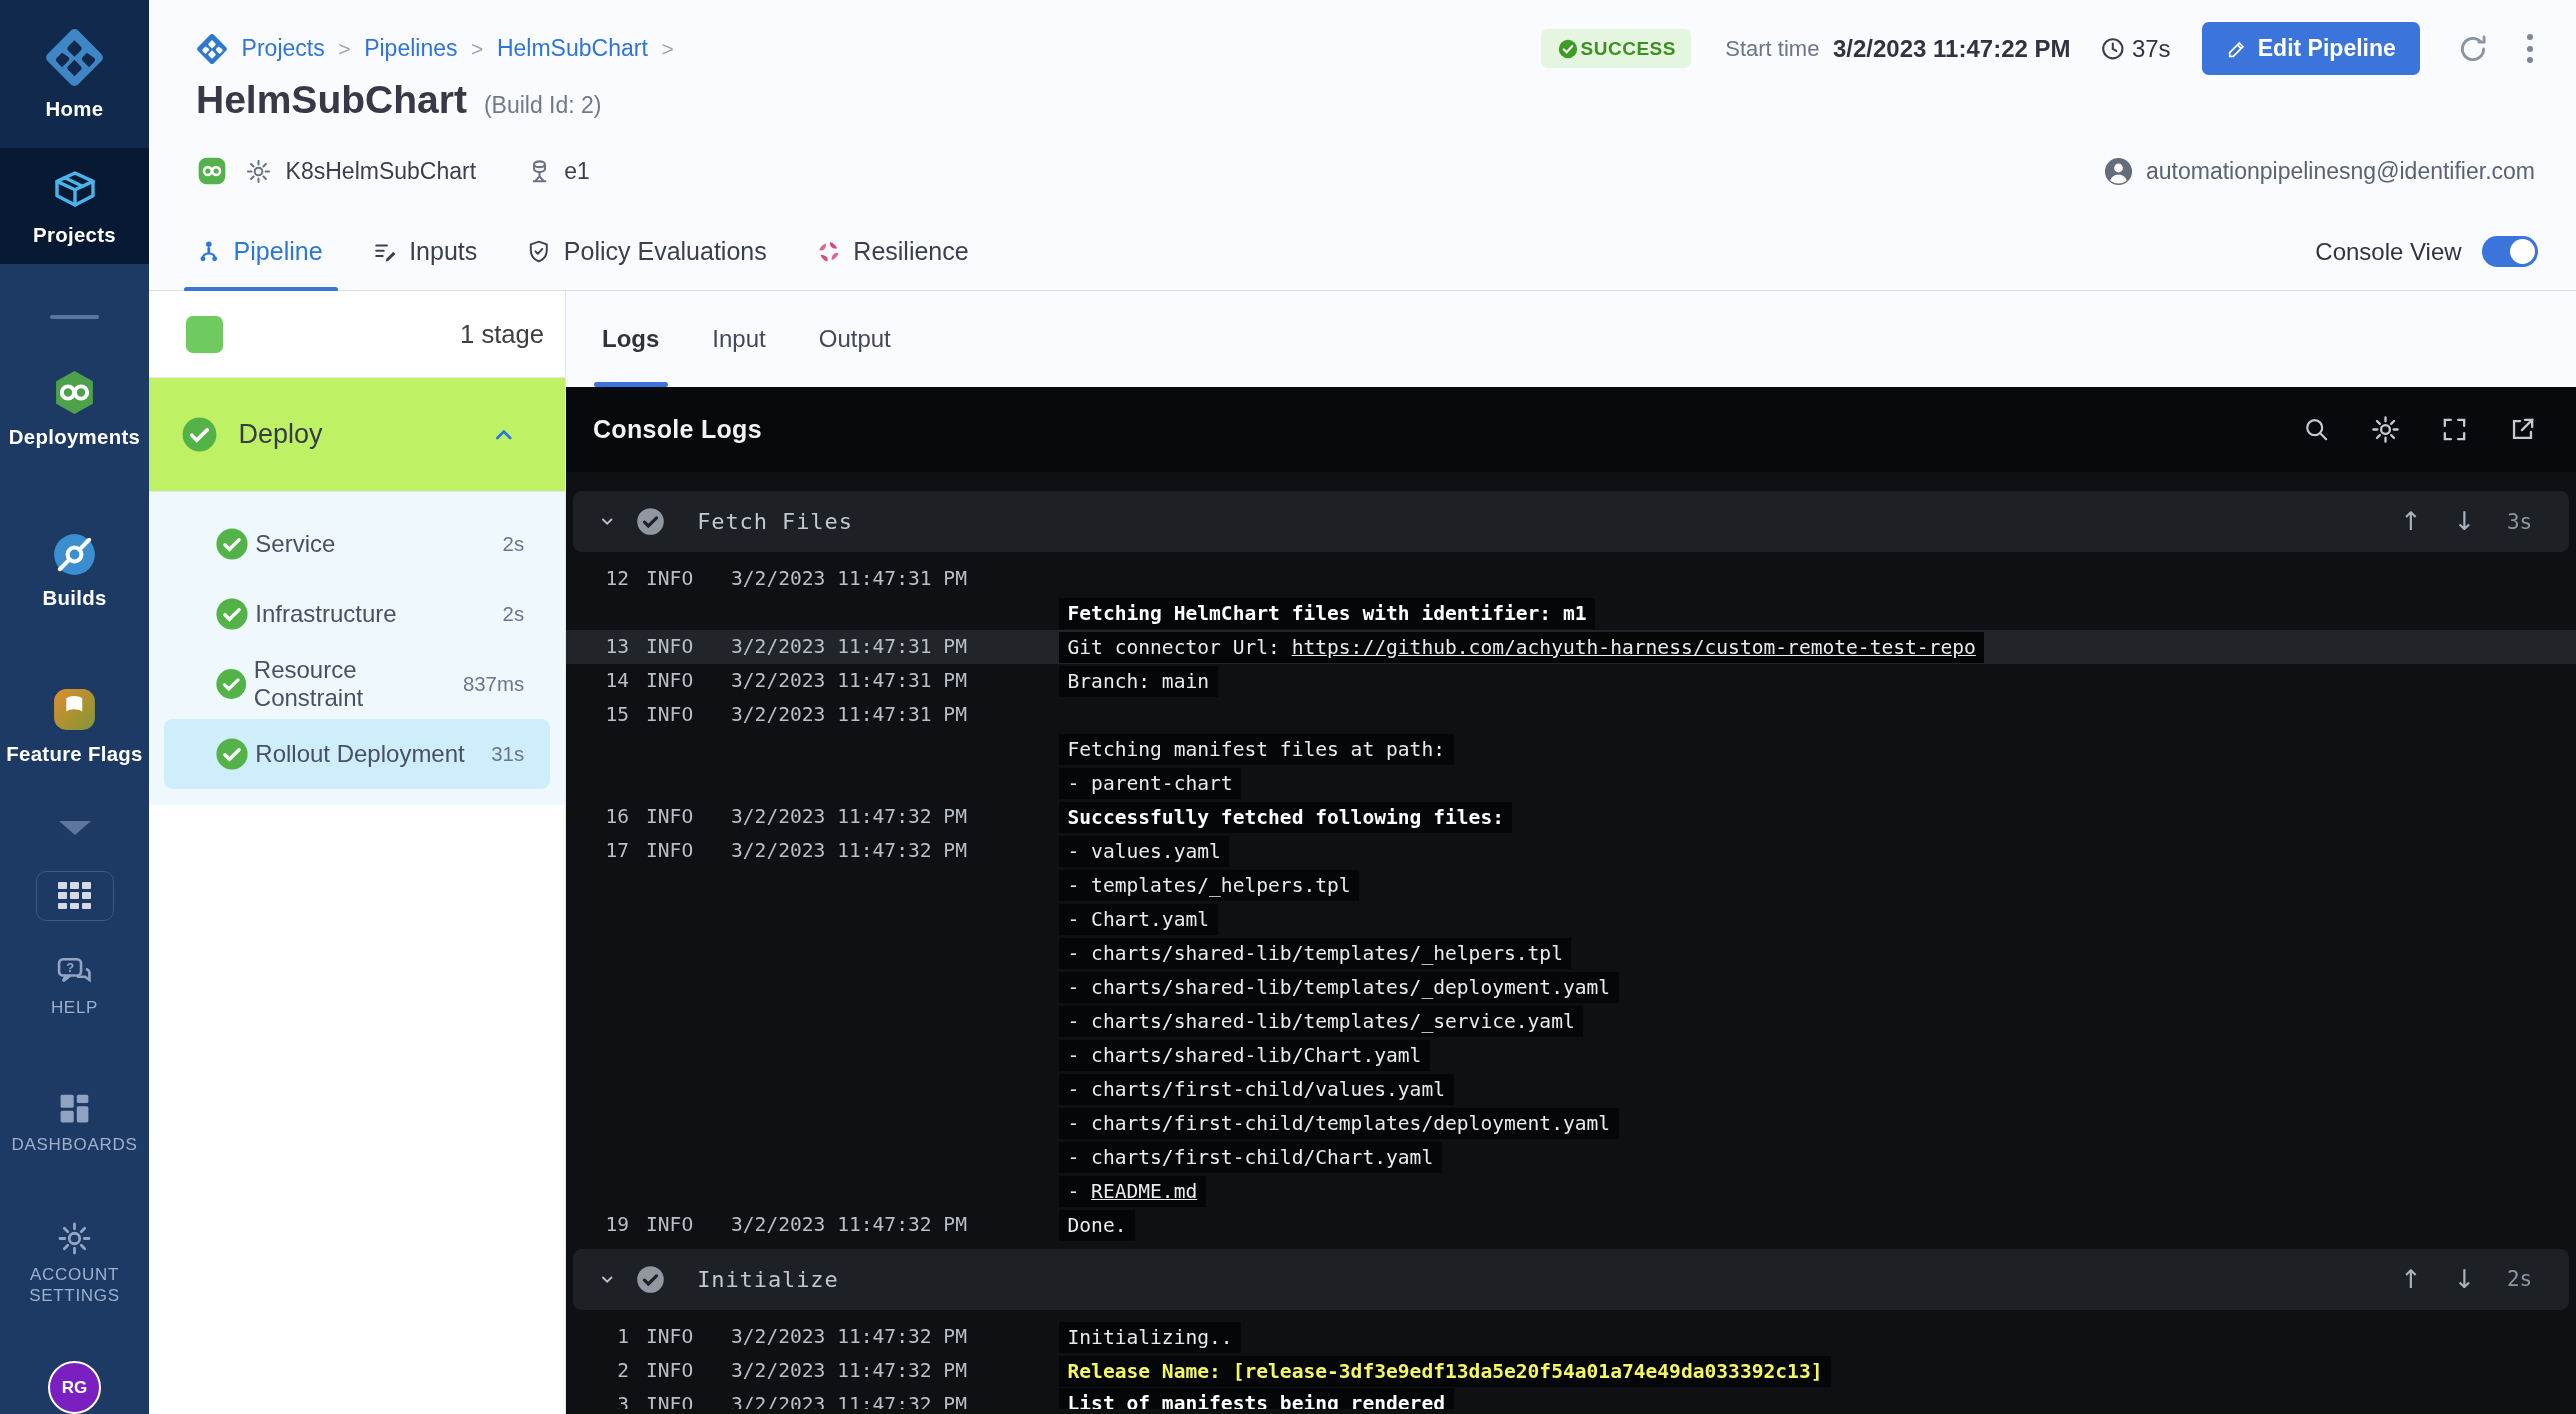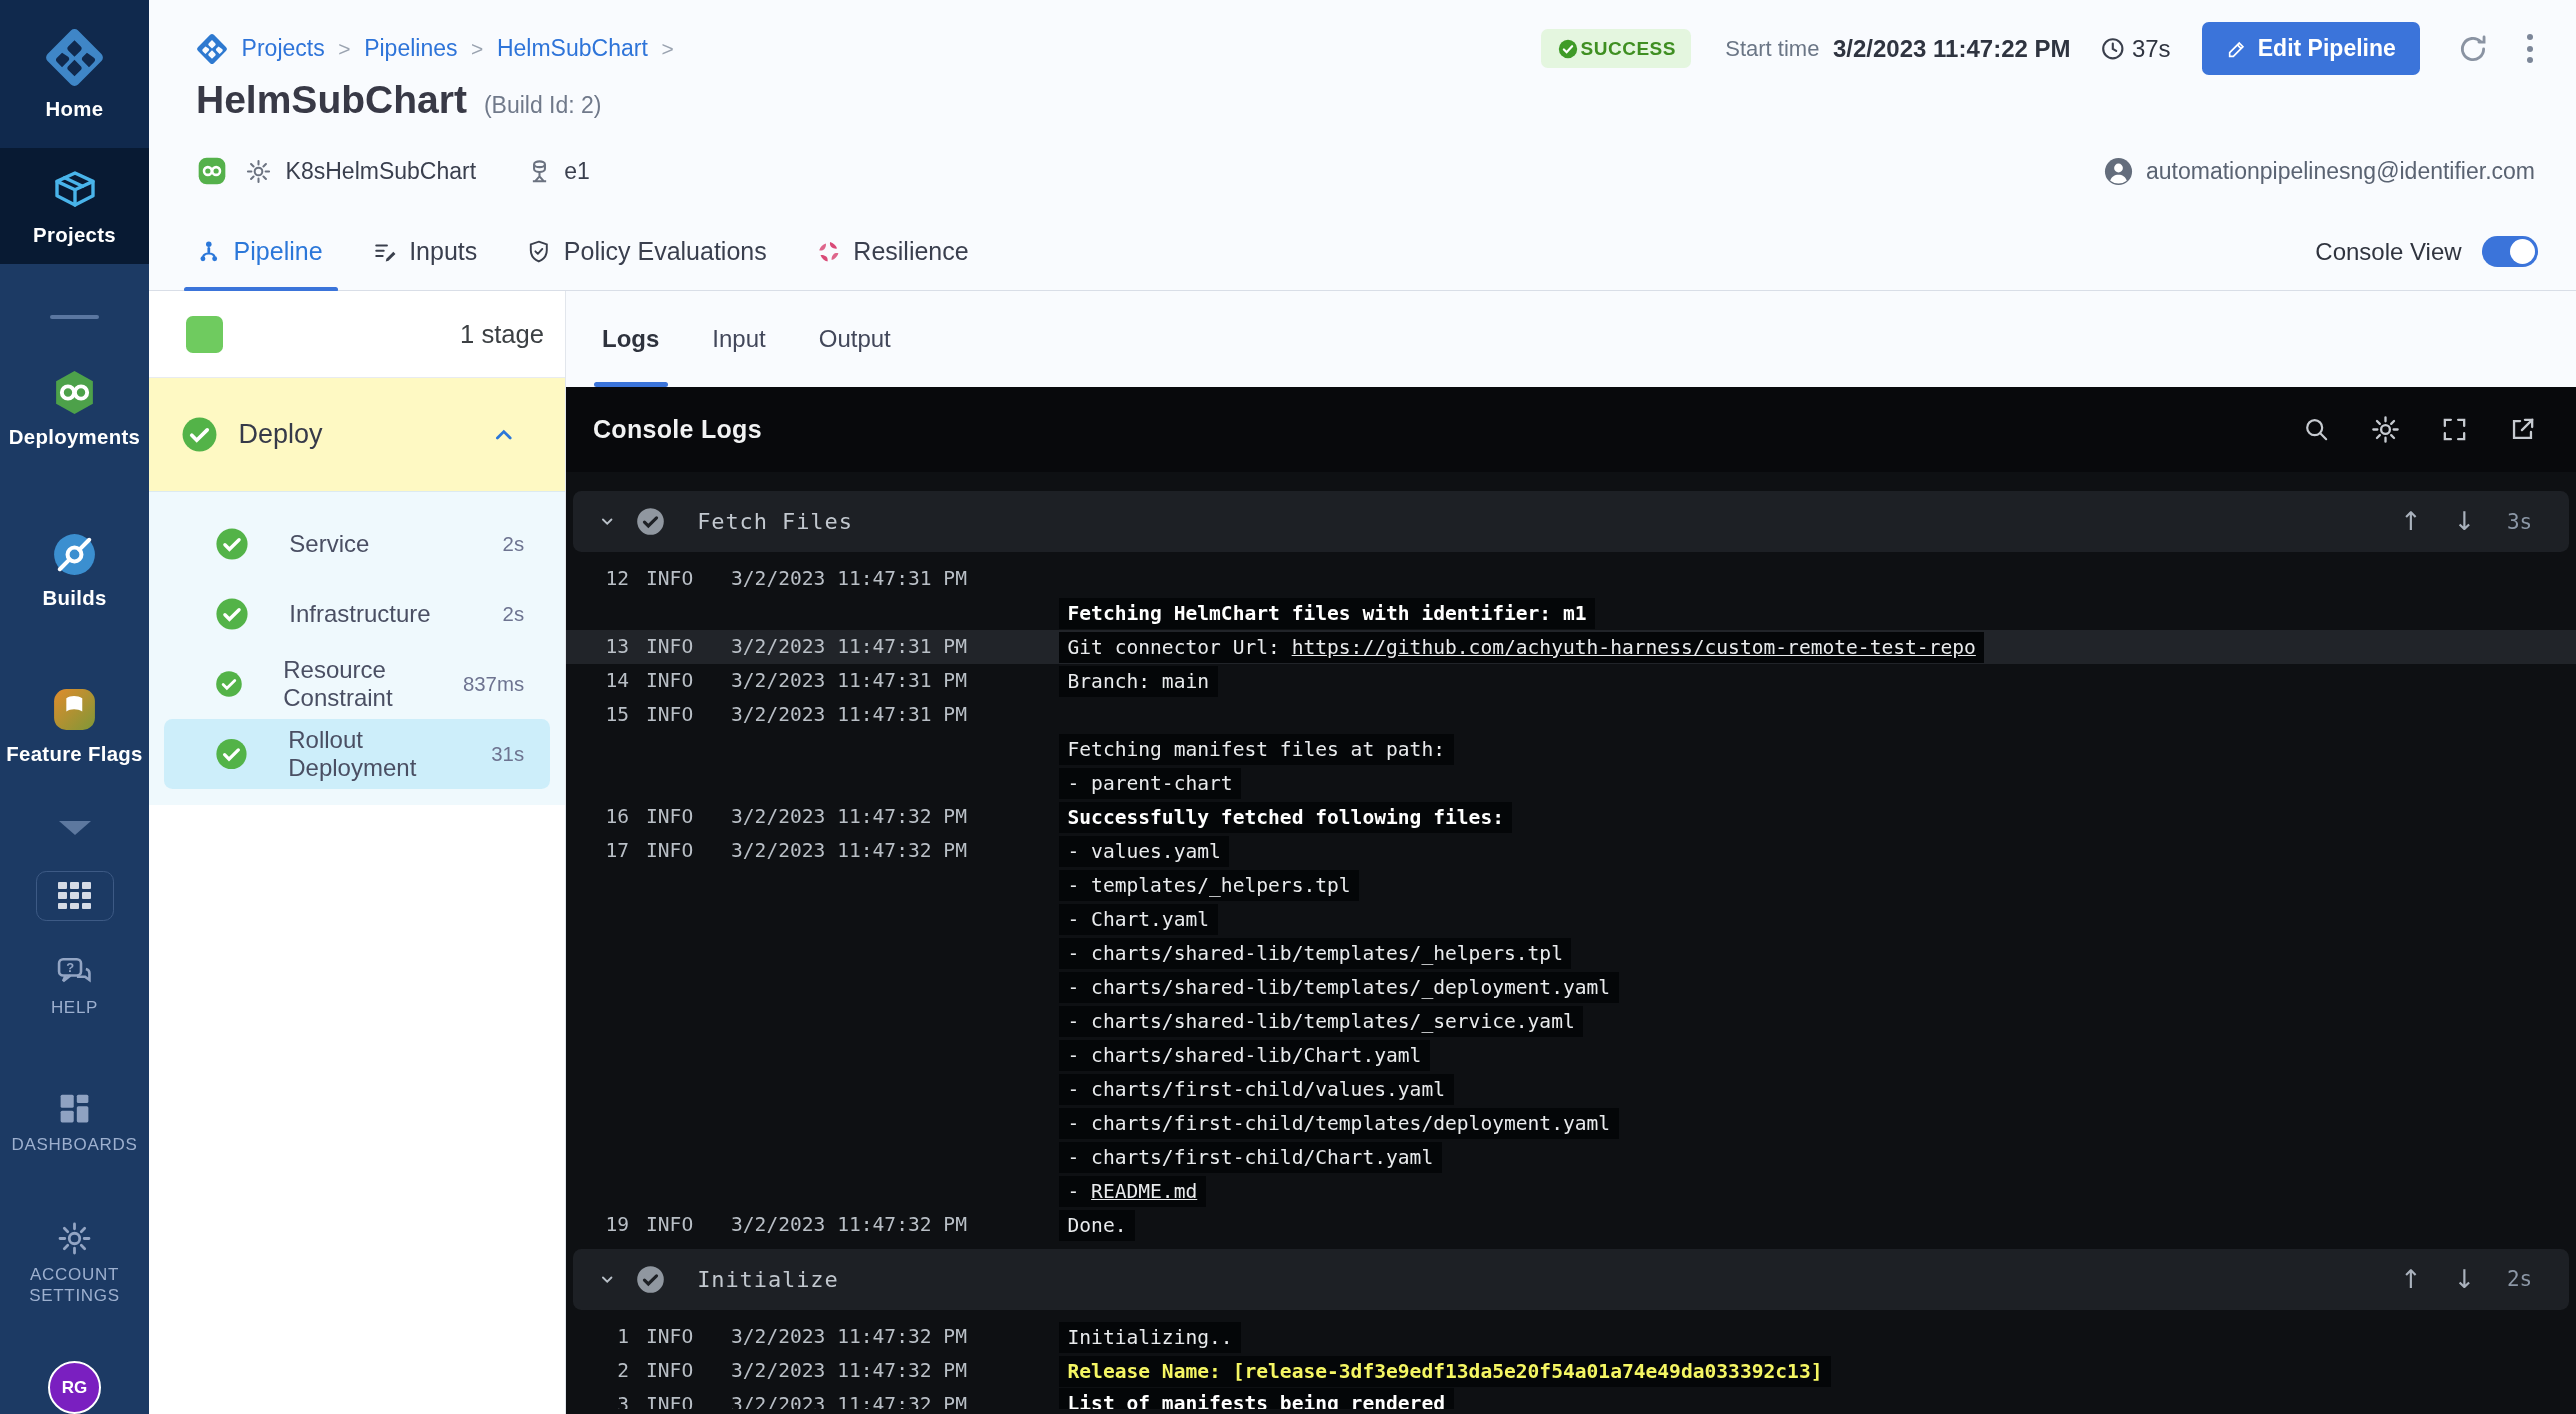--- a/index.html
+++ b/index.html
@@ -68,28 +68,28 @@
   .toggle{margin-left:20.4px;width:56px;height:31px;border-radius:15.3px;background:#3b74da;position:relative;cursor:pointer;}
   .toggle .knob{position:absolute;right:2.6px;top:2.6px;width:25.6px;height:25.6px;border-radius:50%;background:#fff;}
 
   
   .content{position:absolute;top:291px;left:0;right:0;bottom:0;display:flex;}
 
   .stage-panel{width:417px;flex:none;background:#ffffff;border-right:0.9px solid #e2e6ec;display:flex;flex-direction:column;}
   .stage-head{height:87px;border-bottom:0.9px solid #e8ebf0;display:flex;align-items:center;padding:0 21px 0 37px;background:#fff;}
   .stage-square{width:37px;height:37px;border-radius:6.8px;background:#6fcb5f;}
   .stage-count{margin-left:auto;color:#3c4043;font-size:25.6px;font-weight:500;}
-  .deploy-block{height:114px;background:#fef9c3;border-bottom:0.9px solid #dceaf0;display:flex;align-items:center;
+  .deploy-block{height:114px;background:#bef264;border-bottom:0.9px solid #dceaf0;display:flex;align-items:center;
                 padding:0 48px 0 32px;cursor:pointer;}
   .deploy-name{margin-left:20.4px;color:#363a49;font-size:27px;font-weight:500;}
   .deploy-chevron{margin-left:auto;display:flex;}
   .steps-block{height:313px;background:#eff9fd;padding:17px 15.3px 0 15.3px;}
   .step-row{height:70px;display:flex;align-items:center;border-radius:8.5px;padding:0 25.6px 0 51px;cursor:pointer;}
   .step-row.selected{background:#cdeefa;}
-  .step-name{margin-left:40px;color:#4a4f63;font-size:24px;}
+  .step-name{margin-left:6px;color:#4a4f63;font-size:24px;}
   .step-dur{margin-left:auto;color:#6d7390;font-size:20.4px;}
 
   .log-pane{flex:1;display:flex;flex-direction:column;background:#f9fbfe;min-width:0;}
   .log-tabs{height:96px;display:flex;align-items:stretch;padding-left:36px;}
   .ltab{display:flex;align-items:center;position:relative;margin-right:53px;font-size:24px;color:#42475a;cursor:pointer;}
   .ltab.active{color:#2e323d;font-weight:bold;}
   .ltab-underline{position:absolute;bottom:0;left:-8.5px;right:-8.5px;height:5.1px;border-radius:2.6px;background:#3b74da;}
 
   .console{flex:1;background:#0e1013;overflow:hidden;display:flex;flex-direction:column;}
   .console-head{height:85px;flex:none;background:#08090c;display:flex;align-items:center;padding:0 39px 0 27px;}

